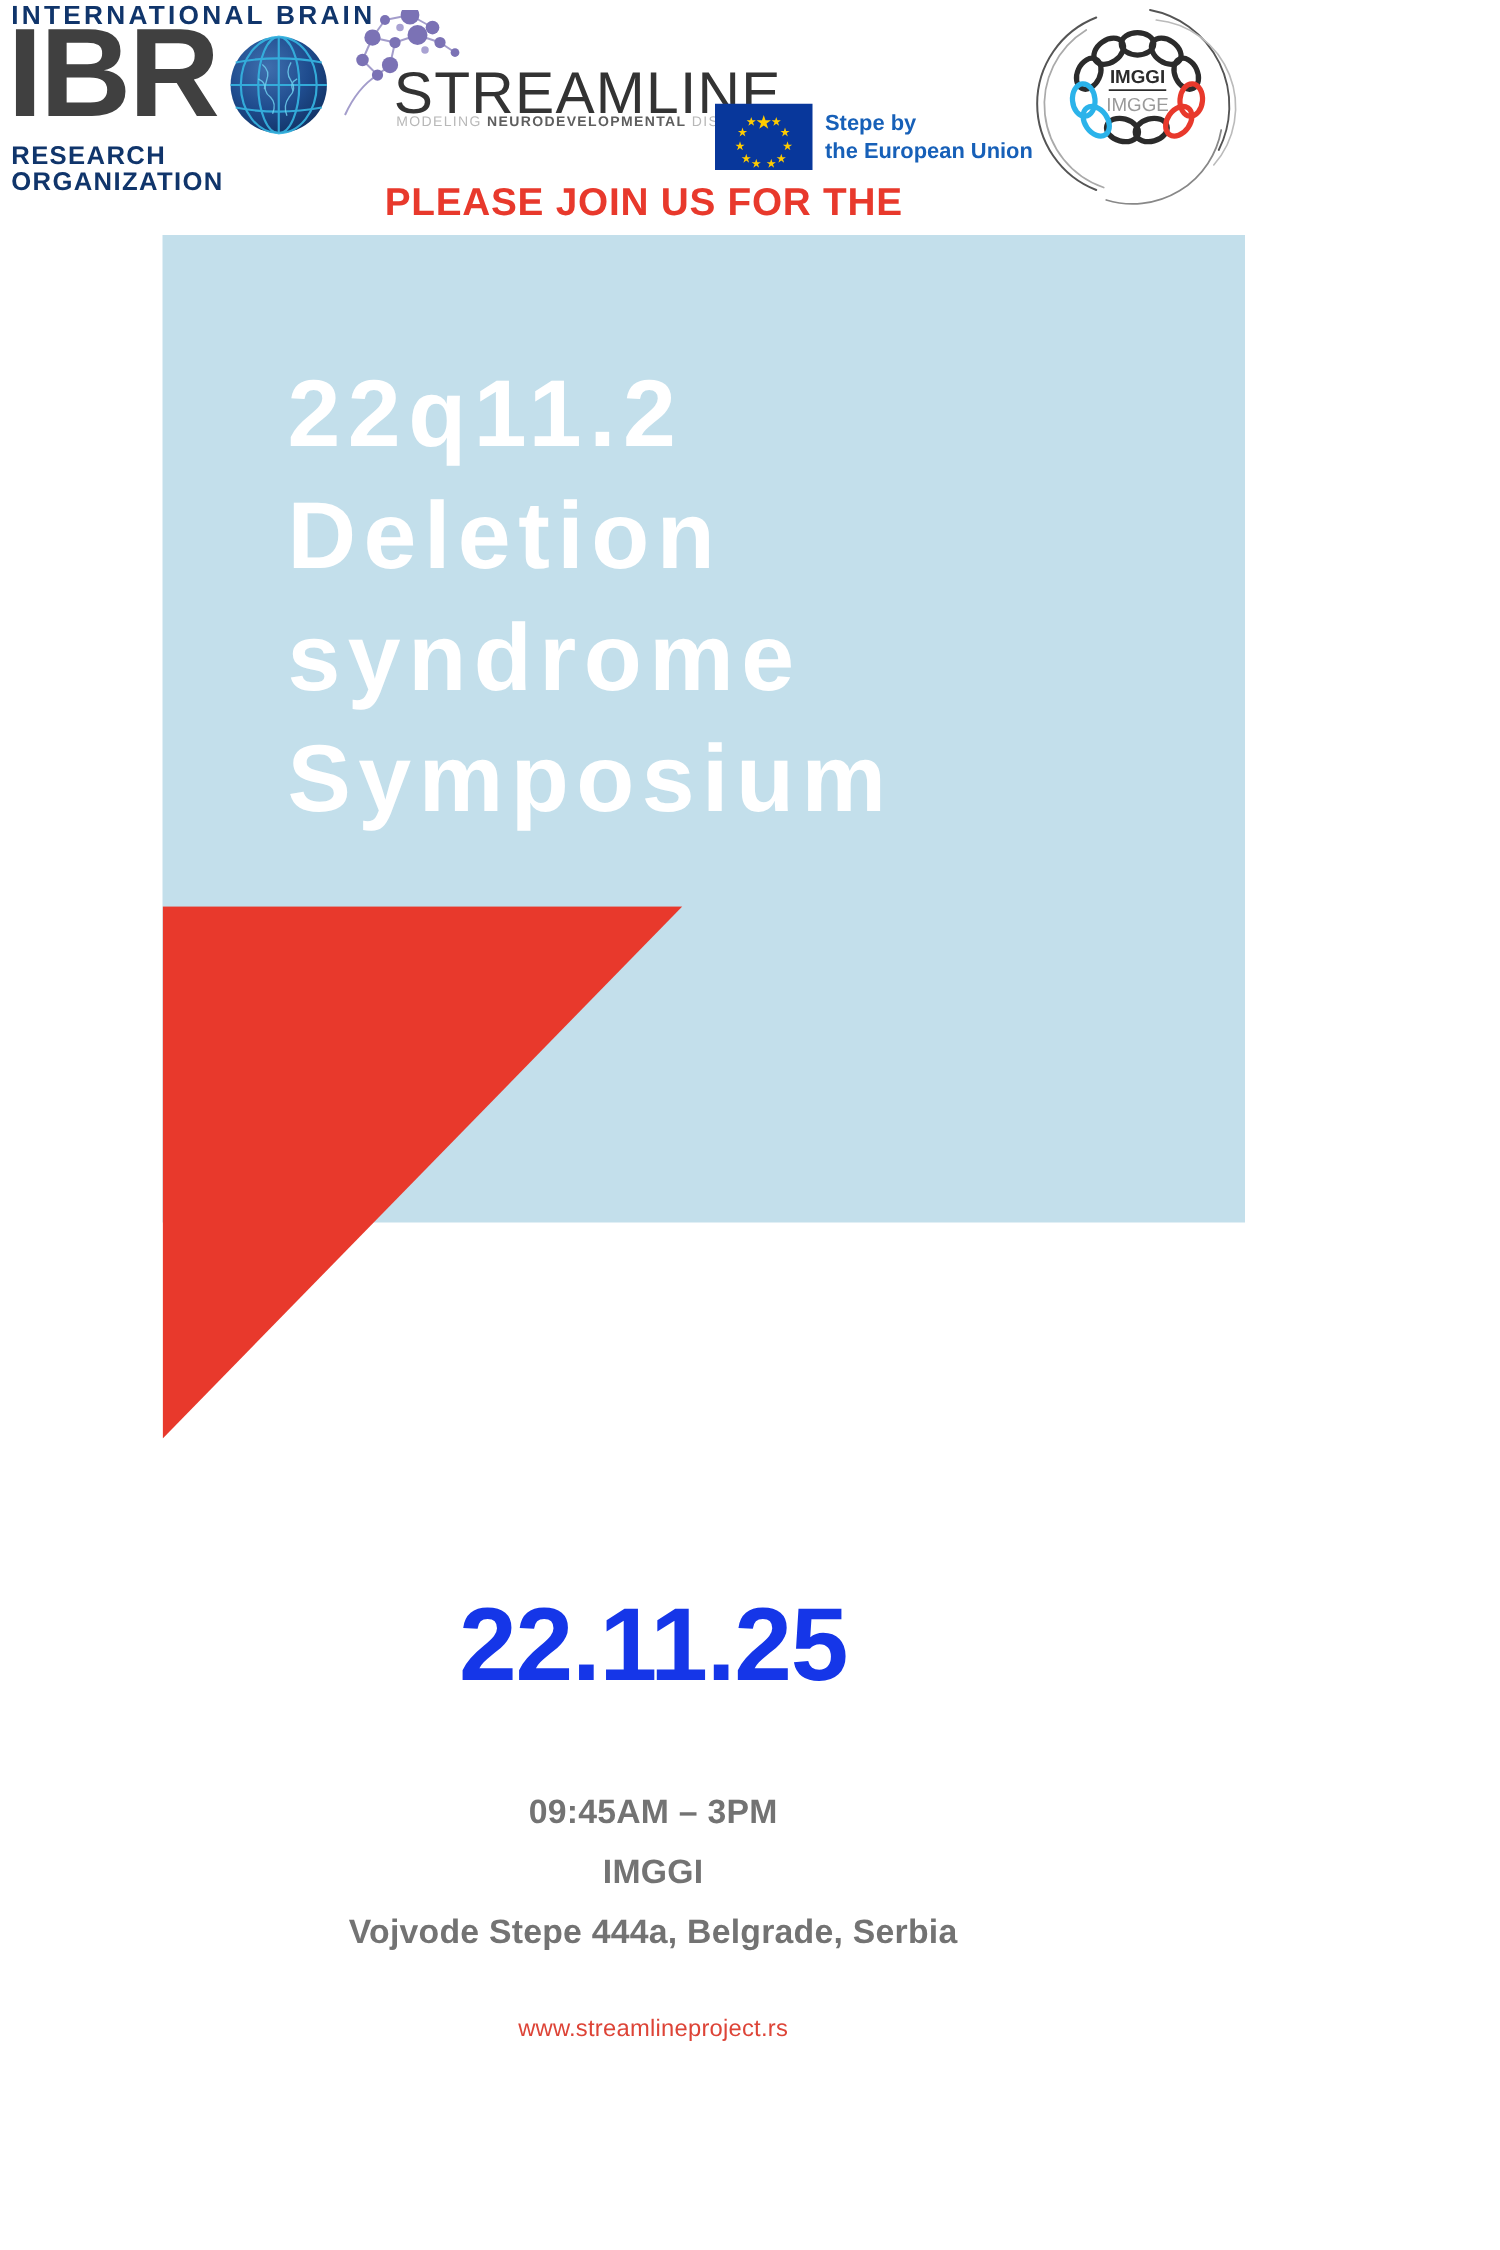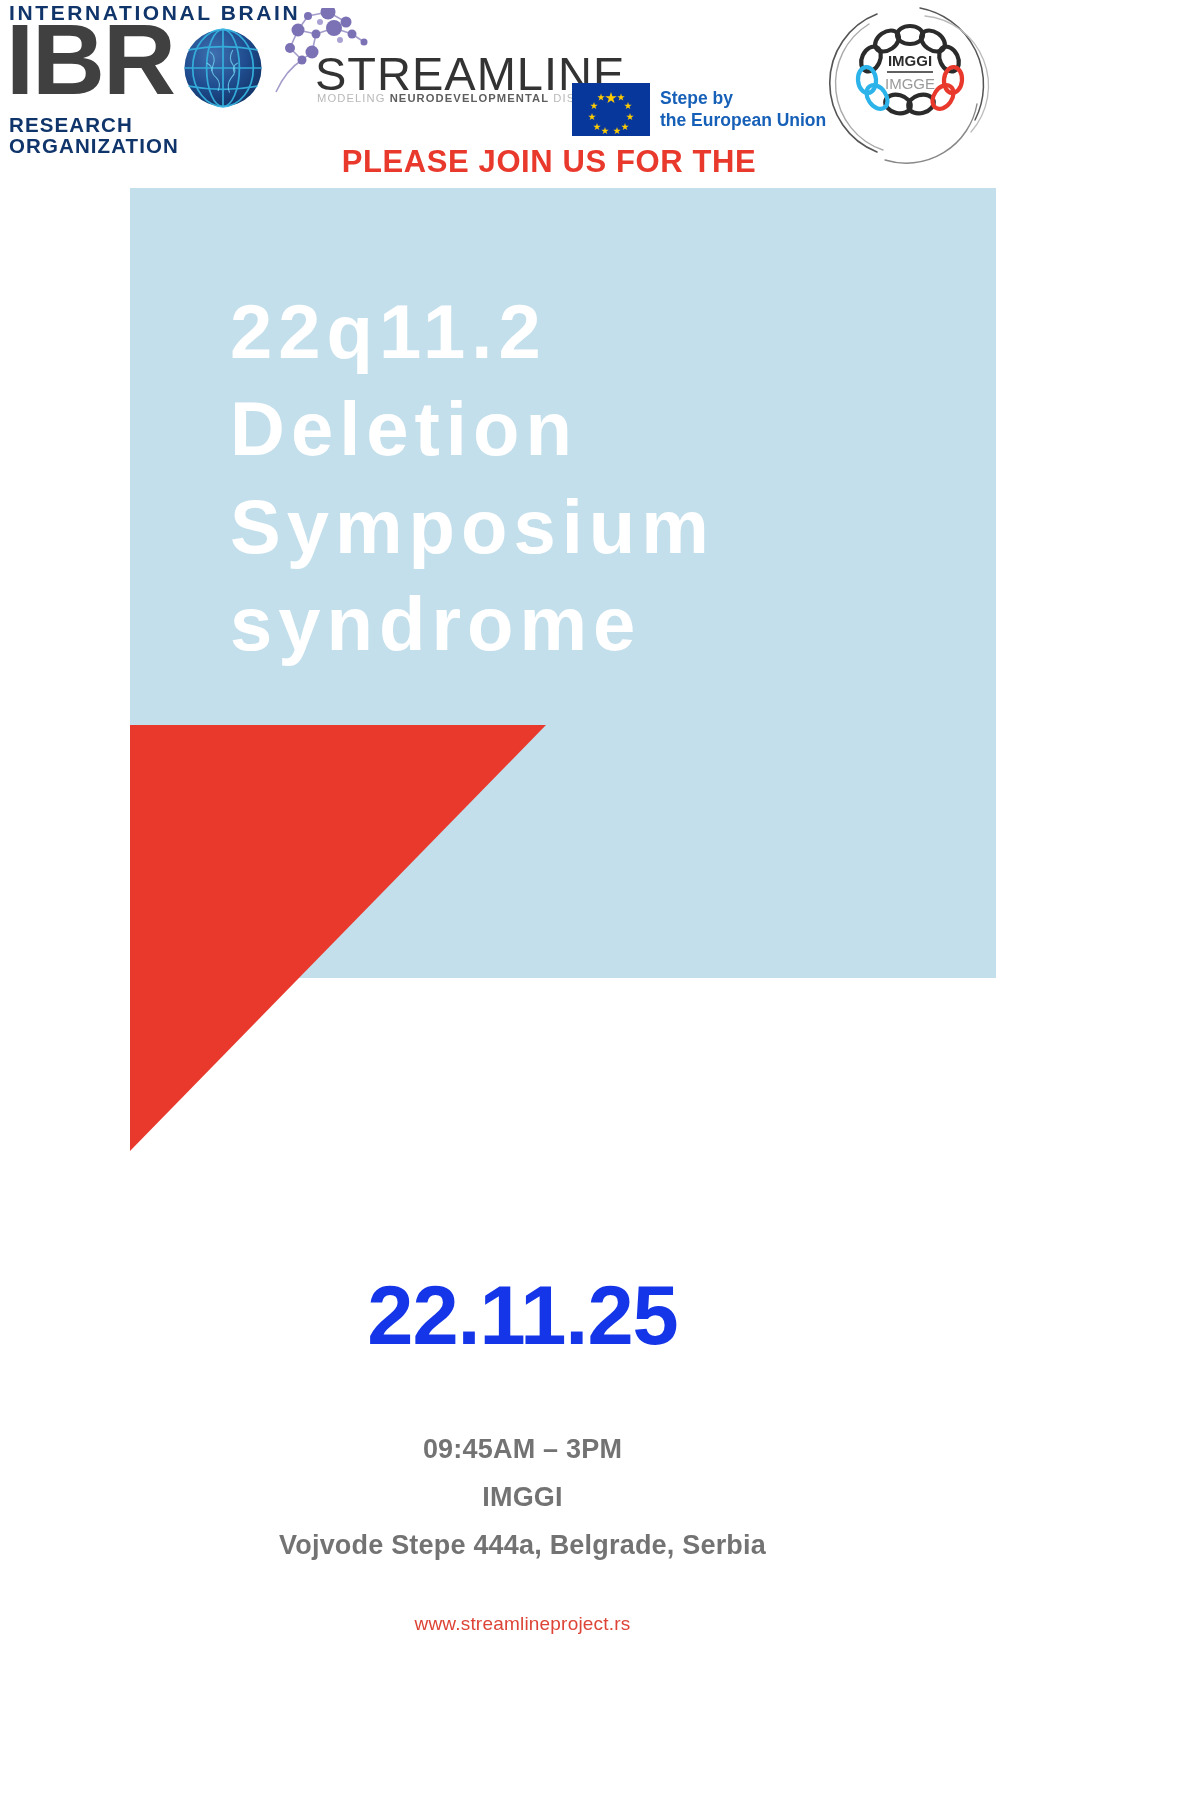--- a/index.html
+++ b/index.html
@@ -129,21 +129,20 @@
   #join-headline {
     position: absolute;
     left: 0; top: 144px;
     width: 1030px;
     text-align: center;
     font-size: 31px;
     font-weight: bold;
     letter-spacing: 0.6px;
     color: #e8392c;
     font-family: "Liberation Sans", sans-serif;
-    padding-left: 34px;
   }
 
   
   #hero-block {
     position: absolute;
     left: 130px; top: 188px;
     width: 866px; height: 790px;
     background: #c3dfeb;
   }
   #hero-title {
@@ -338,22 +337,22 @@
     <text x="85" y="89" text-anchor="middle" font-family="Liberation Sans, sans-serif" font-size="15" fill="#9a9a9a">IMGGE</text>
   </svg>
 </div>
 
 <div id="join-headline">PLEASE JOIN US FOR THE</div>
 
 <div id="hero-block">
   <div id="hero-title">
     <div>22q11.2</div>
     <div>Deletion</div>
+    <div>syndrome</div>
     <div>Symposium</div>
-    <div>syndrome</div>
   </div>
 </div>
 <div id="red-triangle"></div>
 
 <div id="event-date">22.11.25</div>
 
 <div id="event-details">
   <div>09:45AM – 3PM</div>
   <div>IMGGI</div>
   <div>Vojvode Stepe 444a, Belgrade, Serbia</div>

